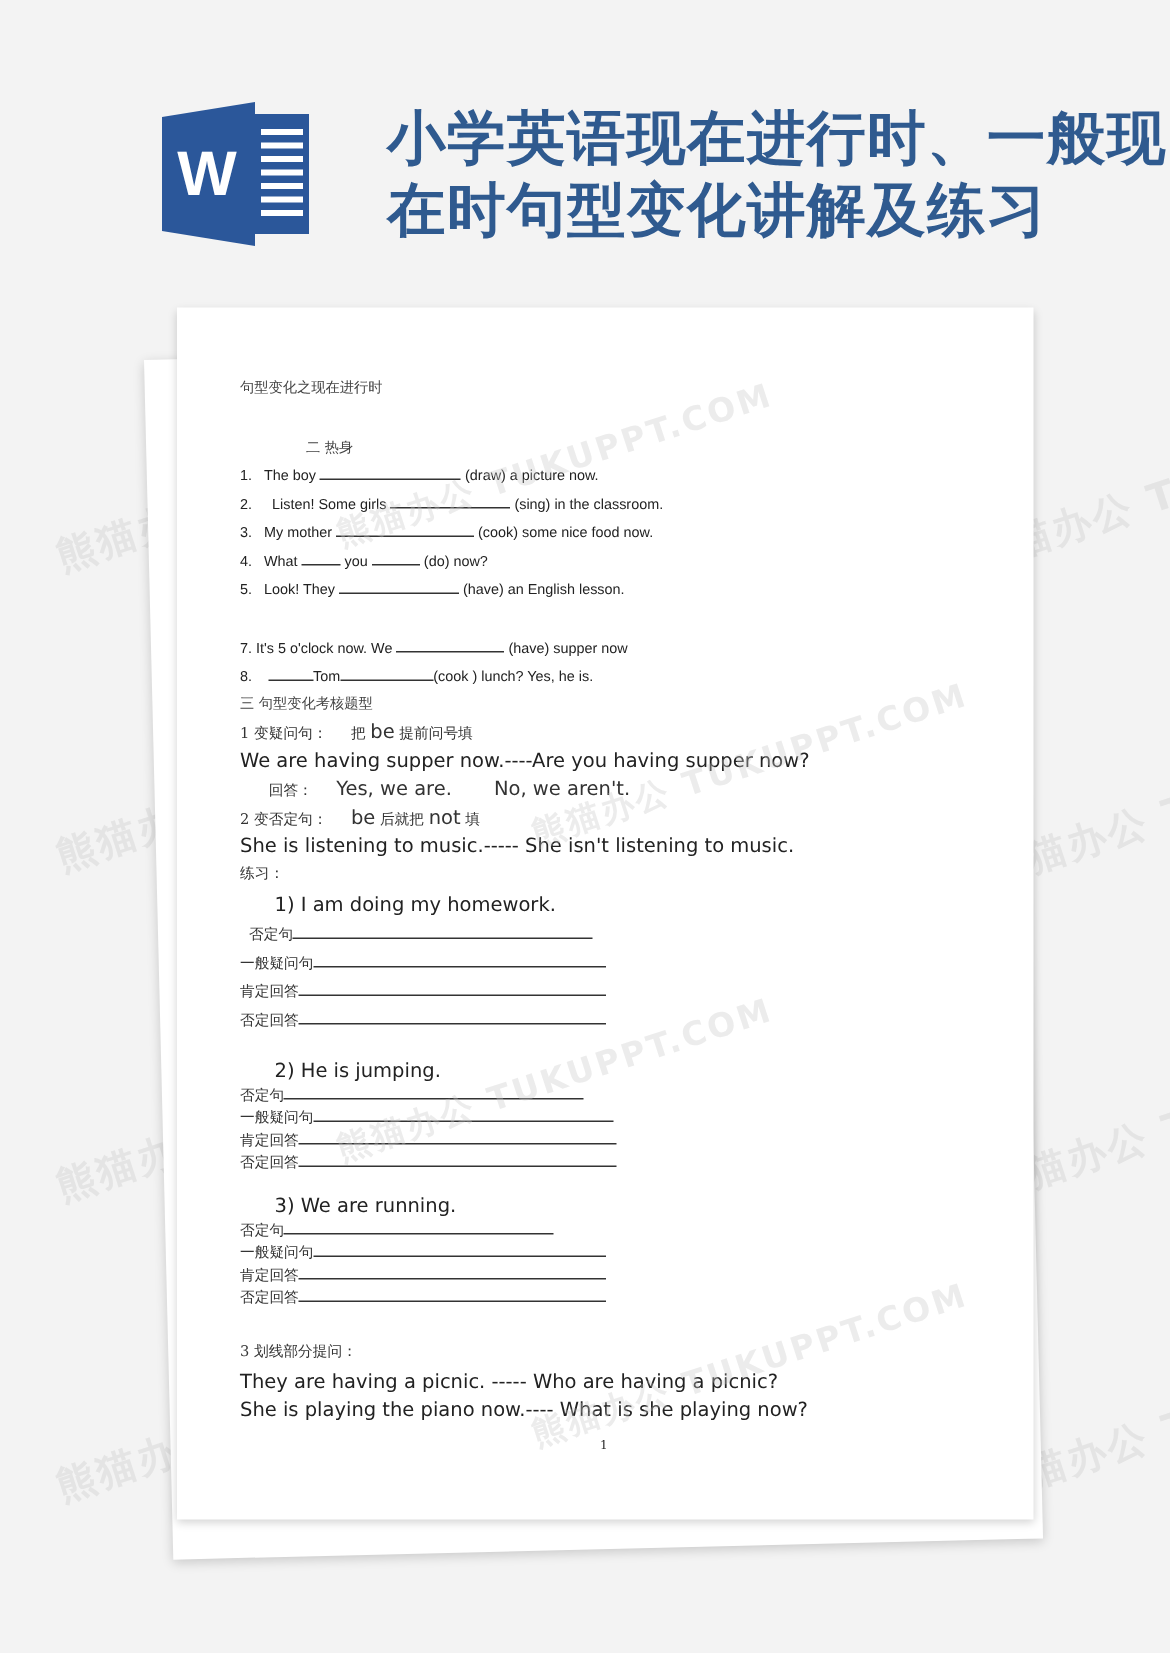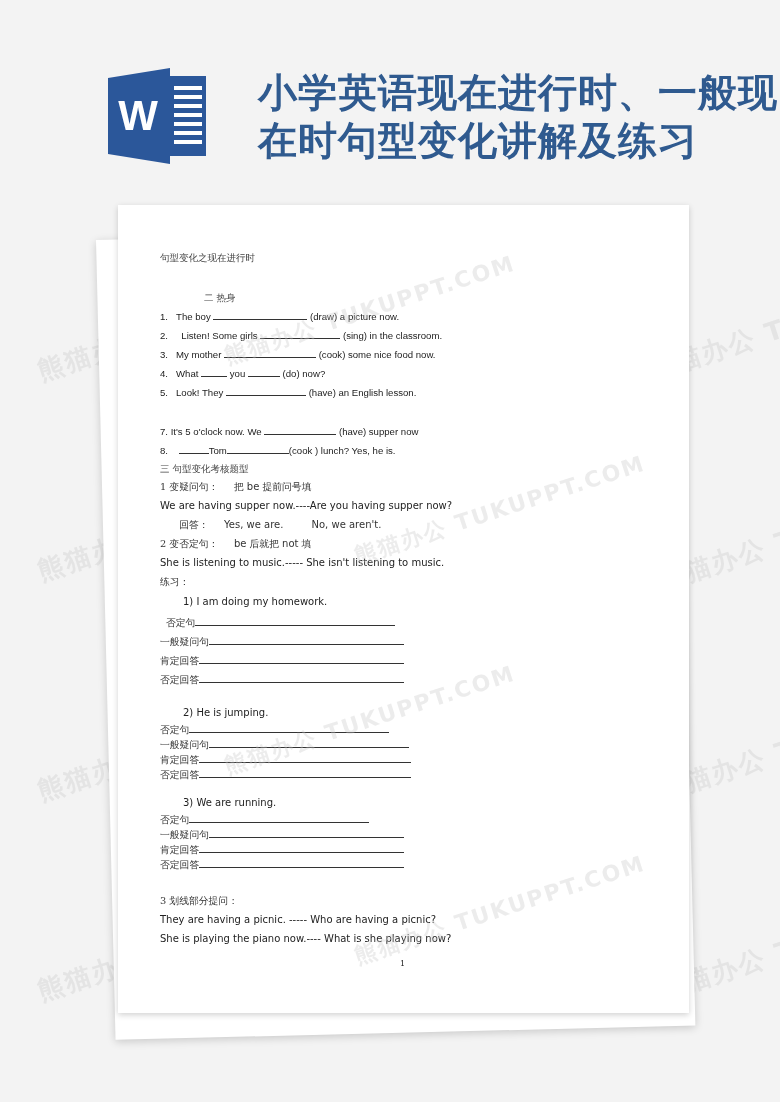--- a/index.html
+++ b/index.html
@@ -41,21 +41,21 @@
   }
 
   
   .doc { position: absolute; left: 0; top: 0; width: 100%; height: 100%; }
   .ln {
     position: absolute; left: 42px;
     white-space: nowrap;
     color: #222;
   }
   .arial { font-family: "Liberation Sans", sans-serif; font-size: 9.6px; }
-  .calibri { font-family: "DejaVu Sans", sans-serif; font-size: 10px; }
+  .calibri { font-family: "DejaVu Sans", sans-serif; font-size: 13px; }
   .song { font-family: "DejaVu Serif", serif; font-size: 9.8px; color: #333; }
   .cn-small { font-family: "DejaVu Sans", sans-serif; font-size: 9.5px; color: #444; }
   .blank { display: inline-block; border-bottom: 1px solid #333; height: 9px; vertical-align: baseline; }
   .ans-line { display: inline-block; border-bottom: 1px solid #333; height: 10px; vertical-align: baseline; }
   .u { }
   .pagenum { position: absolute; left: 282px; top: 754px; font-size: 8px; font-family: "DejaVu Serif", serif; color: #222; }
 
   
   .wm {
     position: absolute;

